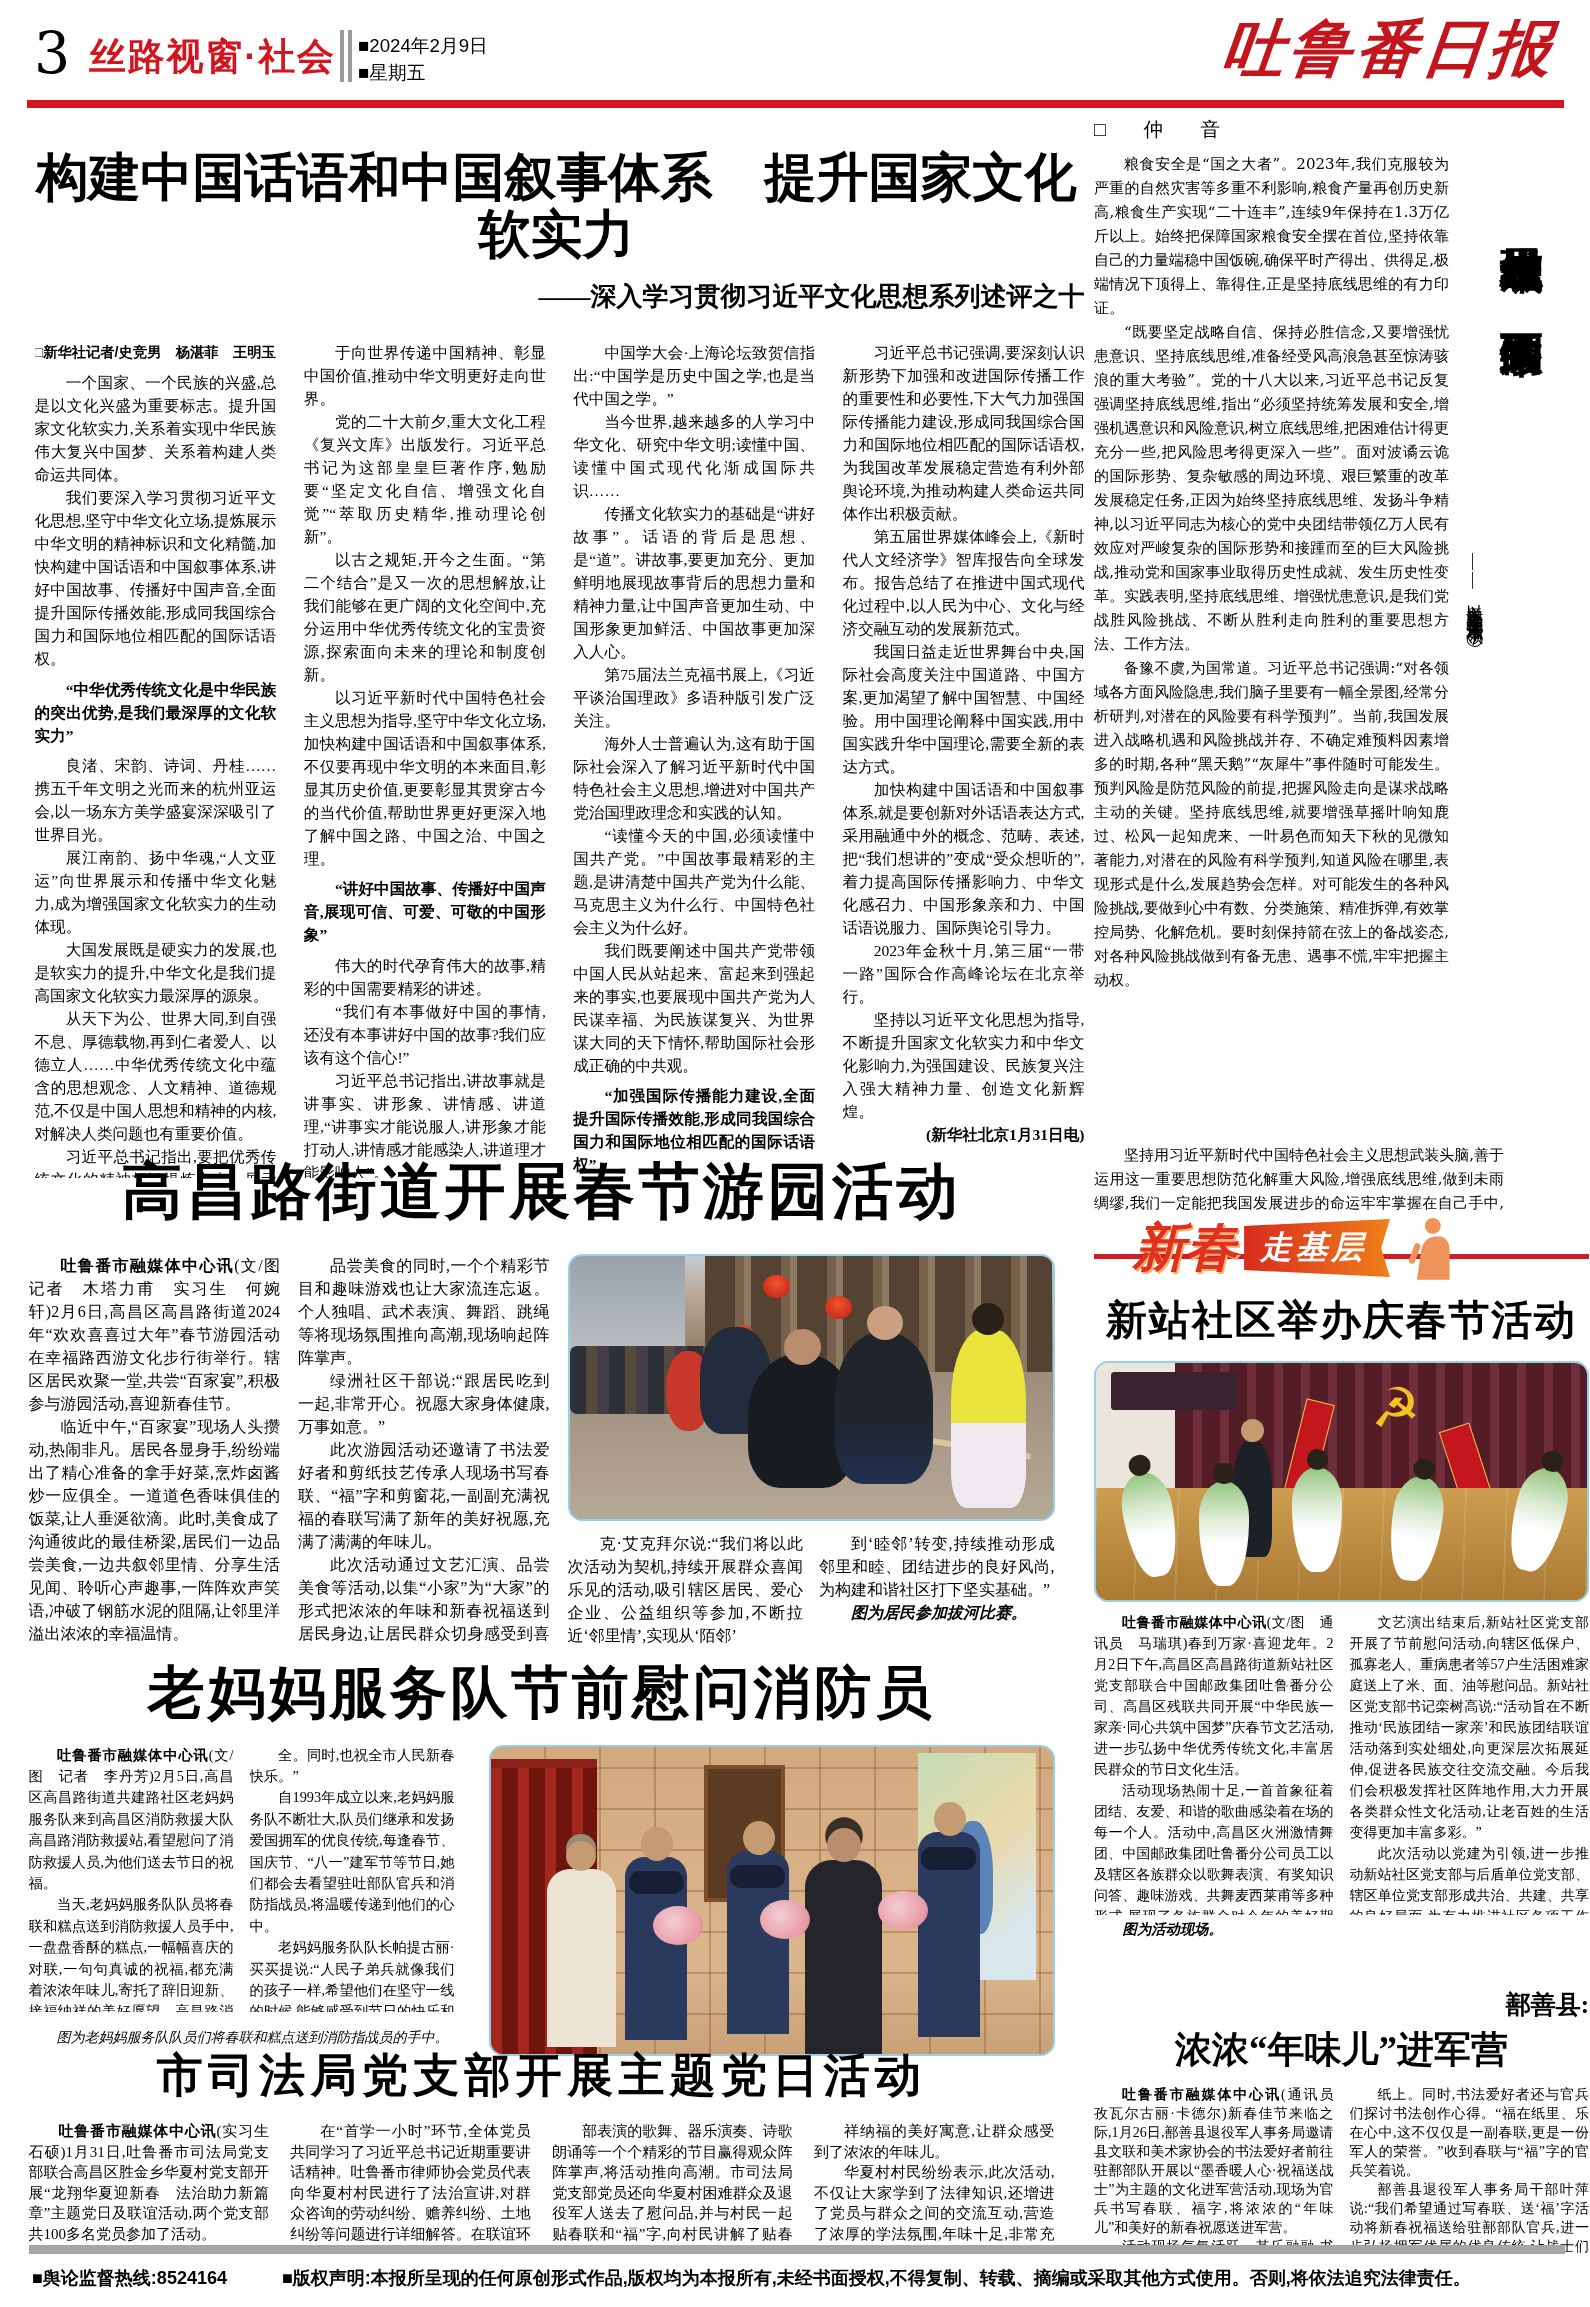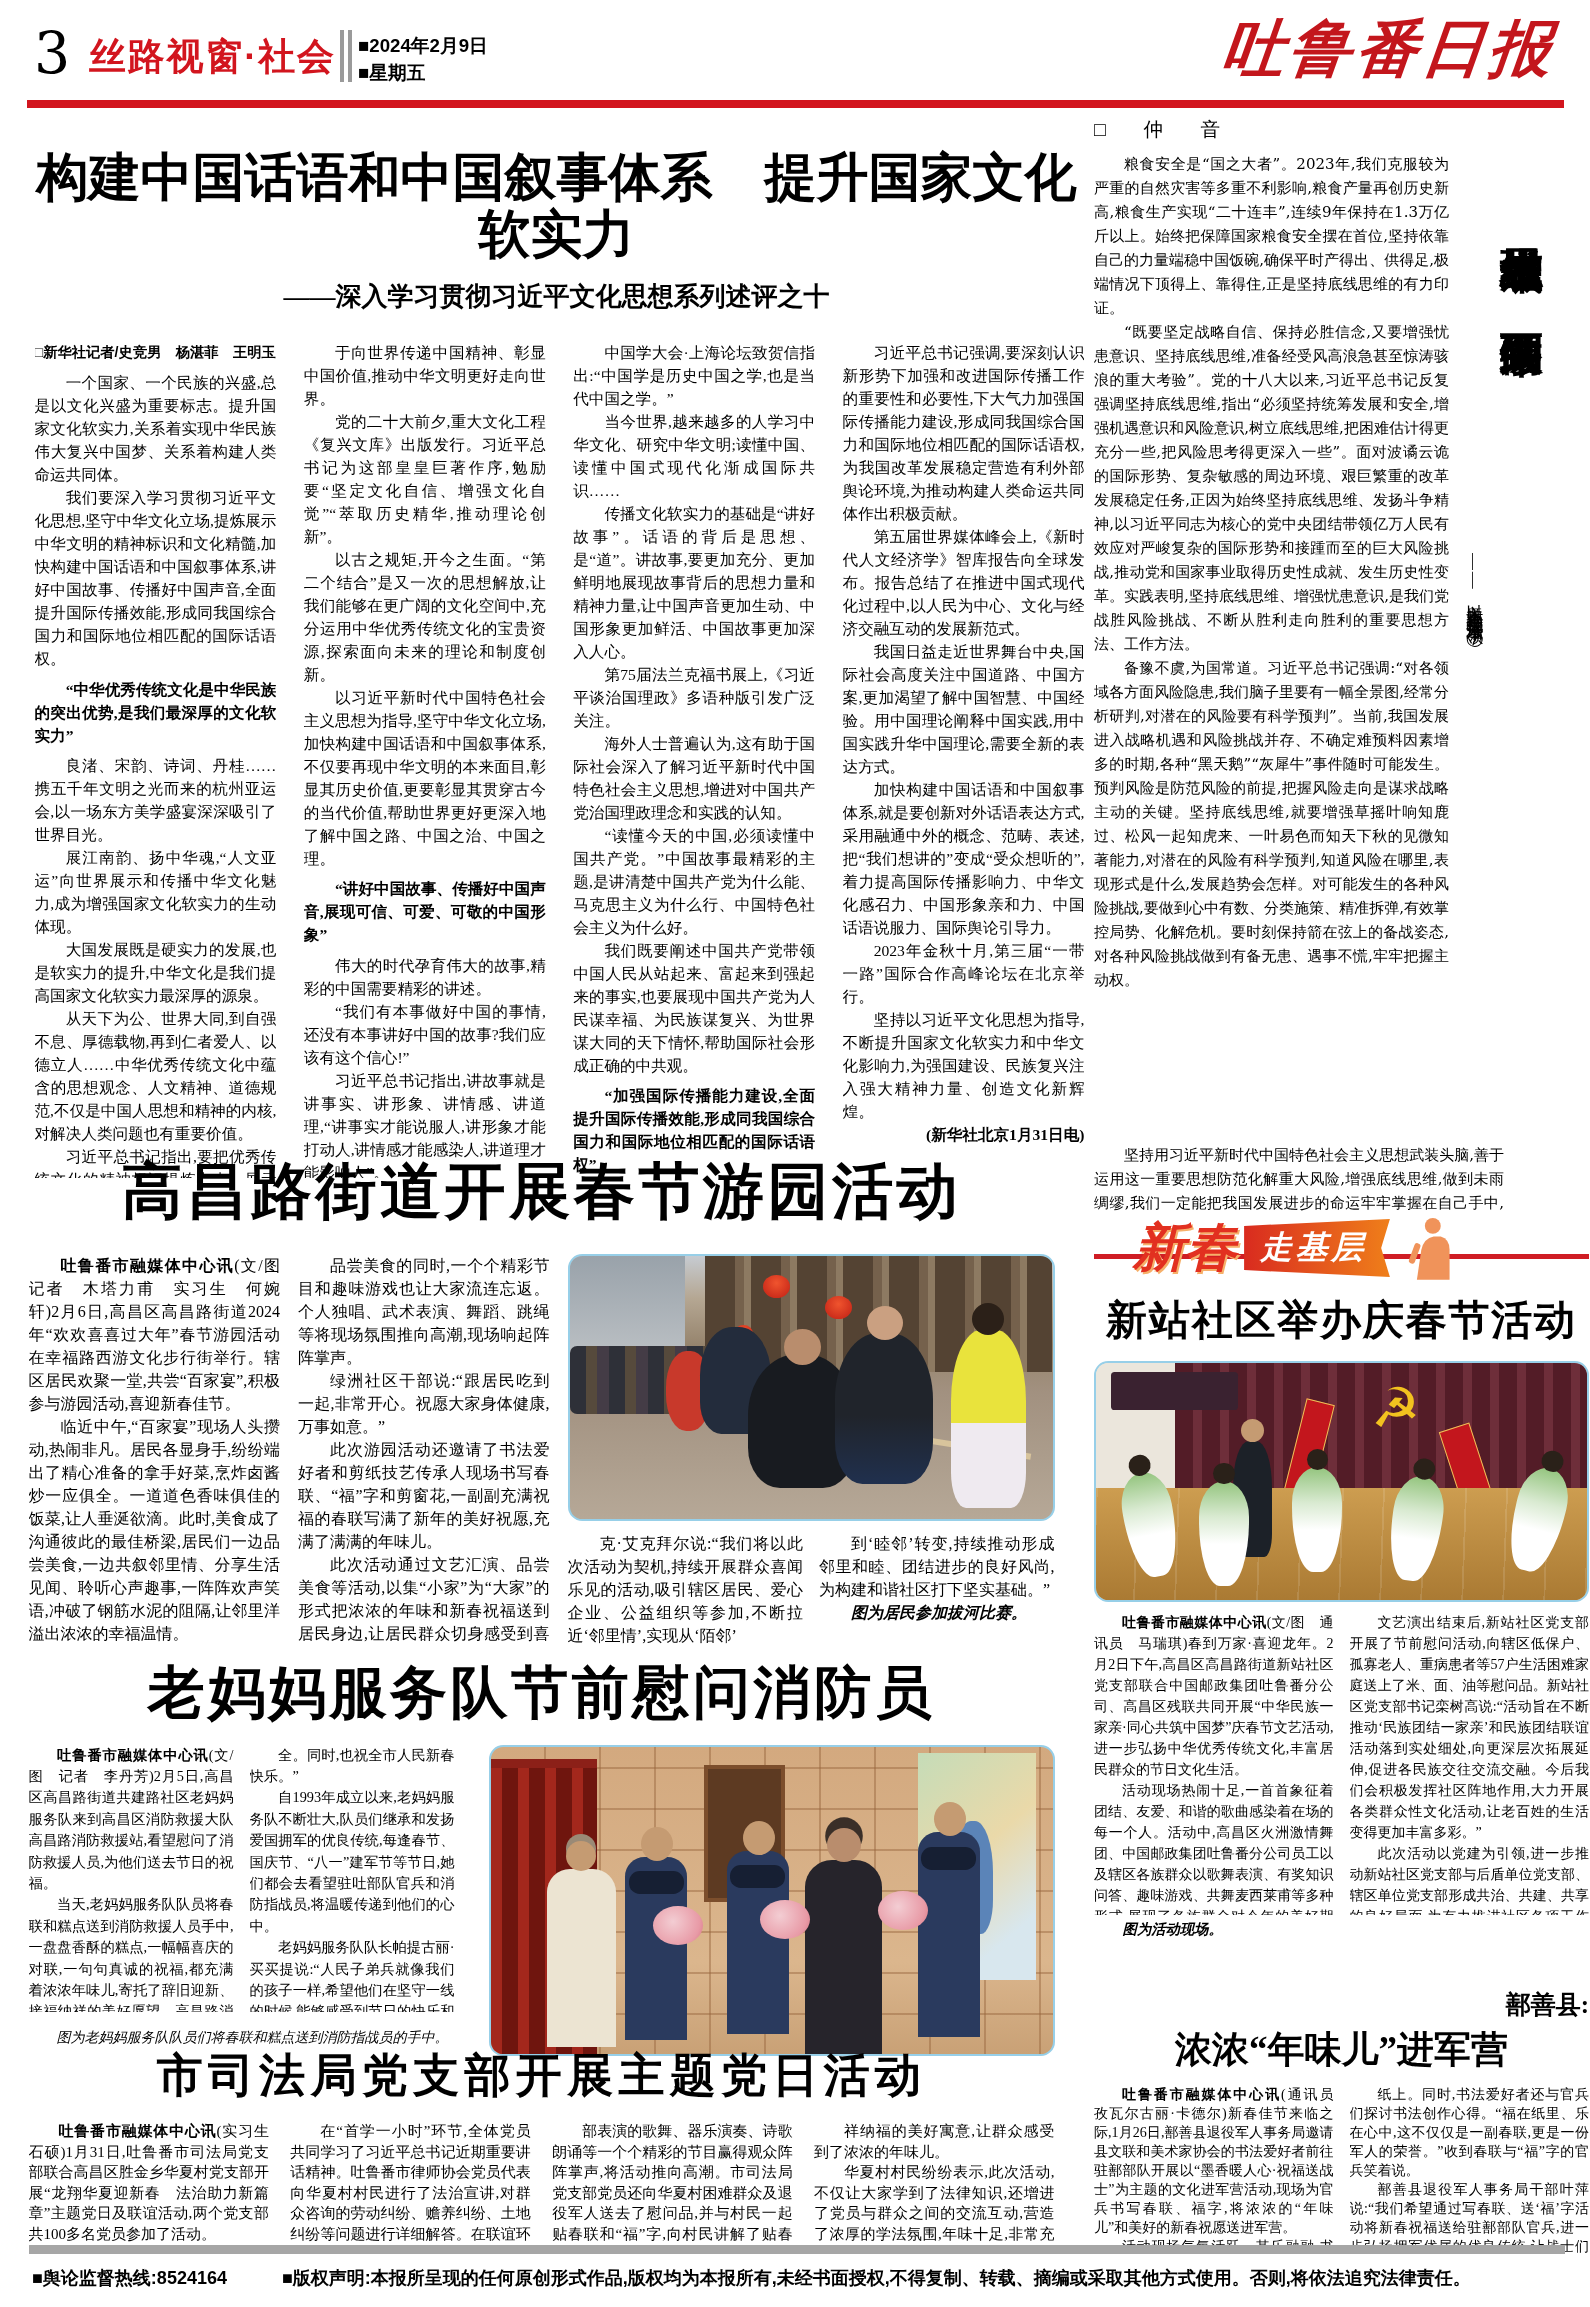--- a/index.html
+++ b/index.html
@@ -6,41 +6,41 @@
   .page{position:relative;width:1591px;height:2307px;background:#fff;overflow:hidden;
         font-family:"Liberation Serif",serif;color:#000;margin:0 auto;}
 
   
   .pageno{position:absolute;left:34px;top:19.6px;font-size:57px;font-family:"DejaVu Serif",serif;}
   .section{position:absolute;left:89px;top:32px;font-size:37px;font-weight:900;color:#d2151e;
            font-family:"Liberation Sans",sans-serif;letter-spacing:1.8px;}
   .bars{position:absolute;left:340px;top:30px;display:flex;gap:4.5px;}
   .bars span{display:block;width:3.6px;height:52px;background:#9a9a9a;}
   .dates{position:absolute;left:358px;top:32px;font-family:"Liberation Sans",sans-serif;
-         font-weight:700;font-size:18.7px;line-height:27px;}
+         font-weight:400;font-size:18.7px;line-height:27px;}
   .masthead{position:absolute;right:36px;top:7.1px;font-size:62px;color:#c3161c;font-style:italic;
             font-weight:700;font-family:"DejaVu Serif",serif;transform:skewX(-6deg);letter-spacing:4.5px;}
   .redrule{position:absolute;left:27px;right:27px;top:100px;height:8px;background:#d2151e;}
 
   
   .art-h{text-align:center;font-weight:900;font-family:"Liberation Serif",serif;margin:0;}
   .cols{display:flex;overflow:hidden;}
   .col{flex:1;overflow:hidden;}
   .col p{margin:0;}
   p.p,p.lead,p.pend{text-indent:2em;text-align:justify;}
   p.h{font-weight:900;text-align:justify;text-indent:2em;margin:7.1px 0 !important;}
   p.by{font-family:"Liberation Sans",sans-serif;font-weight:700;text-indent:0;margin:0 0 7.1px !important;font-size:14.3px;}
   p.lead b{font-family:"Liberation Sans",sans-serif;}
   p.end{text-align:right;font-weight:700;}
   p.cap{text-indent:2em;font-weight:700;font-style:italic;}
 
   
   .main-art{position:absolute;left:28.5px;top:119px;width:1056px;}
   .mh{margin-top:30px;font-size:52px;line-height:1.1;}
-  .mh-sub{margin:16px 0 0;font-size:26px;text-align:center;font-weight:700;}
+  .mh-sub{margin:16px 0 0;font-size:26px;text-align:right;font-weight:700;}
   .mh-cols{margin-top:27px;height:837px;gap:21.4px;}
   .main-art .col{font-size:15.6px;line-height:23px;margin-left:6px;}
 
   
   .zy{position:absolute;left:1094px;top:116px;width:495px;}
   .zy-by{font-size:19.6px;letter-spacing:9px;}
   .zy-row{display:flex;margin-top:9px;}
   .zy-cols{width:355px;height:980px;}
   .zy .col{font-size:15px;line-height:24px;font-family:"DejaVu Serif",serif;}
   .vert{writing-mode:vertical-rl;}

